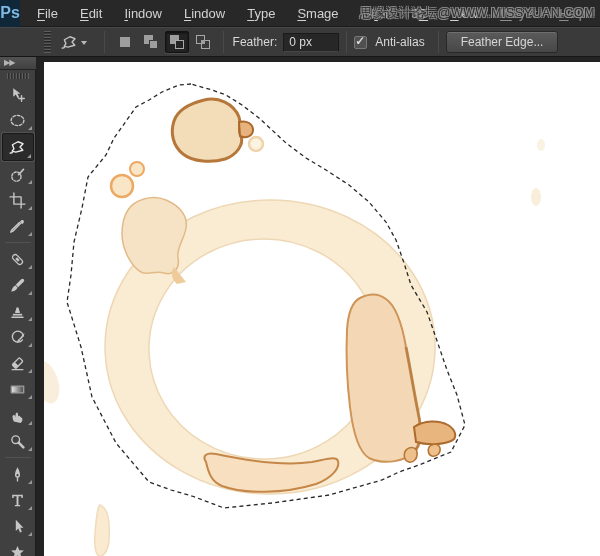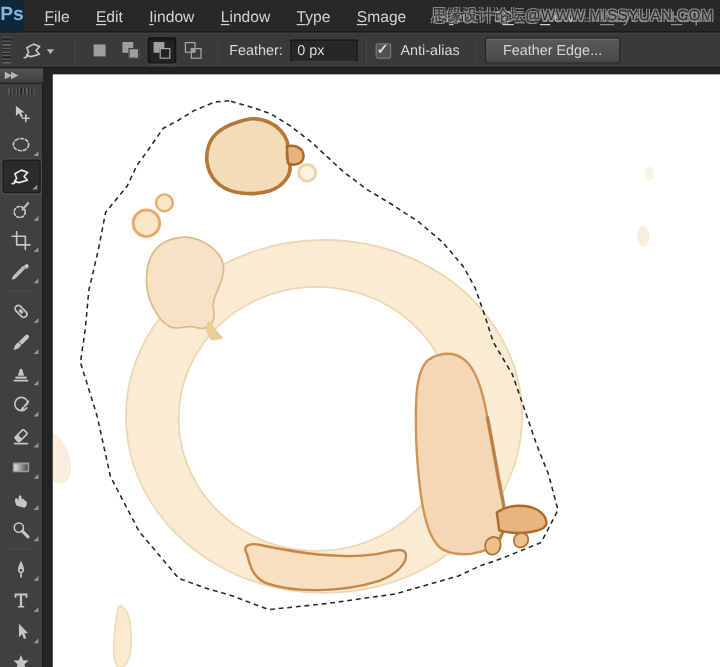--- a/index.html
+++ b/index.html
@@ -11,21 +11,21 @@
   .menubar { height:27px; background:#282828; display:flex; align-items:center; border-bottom:1px solid #1b1b1b; position:relative; flex:0 0 27px; }
   .pslogo { width:20px; height:27px; background:#10273a; color:#7db9e2; font-weight:bold; font-size:16px; display:flex; align-items:center; justify-content:center; letter-spacing:0; }
   .menus { display:flex; align-items:center; margin-left:6px; }
   .mi { color:#d2d2d2; font-size:13px; padding:0 11px; cursor:default; white-space:nowrap; }
   .mi .key { text-decoration:underline; text-underline-offset:2px; }
   .mi.dim { color:#8f8f8f; }
   .watermark { position:absolute; right:5px; top:5px; font-size:12.5px; font-weight:normal; color:#2f2f2f; letter-spacing:0.5px;
     text-shadow:-1px -1px 0 #8d8d8d, 1px -1px 0 #8d8d8d, -1px 1px 0 #8d8d8d, 1px 1px 0 #8d8d8d; white-space:nowrap; }
 
   
-  .optionsbar { height:30px; background:#3a3a3a; border-top:1px solid #474747; border-bottom:1px solid #161616; display:flex; align-items:center; flex:0 0 30px; color:#d0d0d0; font-size:12px; }
+  .optionsbar { height:30px; background:#3a3a3a; border-top:1px solid #474747; border-bottom:1px solid #161616; display:flex; align-items:center; flex:0 0 30px; color:#d0d0d0; font-size:12px;justify-content:center; }
   .grip-v { width:7px; height:22px; margin:0 4px 0 2px; background:repeating-linear-gradient(to bottom, #5c5c5c 0 1px, #262626 1px 2px, #3a3a3a 2px 3px); }
   .ob-tool { display:flex; align-items:center; gap:3px; padding:2px 5px; margin-right:4px; border:1px solid transparent; }
   .caret { width:0; height:0; border-left:3.5px solid transparent; border-right:3.5px solid transparent; border-top:4px solid #b9b9b9; margin-top:2px; }
   .sep { width:1px; height:22px; background:#2a2a2a; border-right:1px solid #4a4a4a; margin:0 7px; }
   .mode-btn { width:24px; height:22px; display:flex; align-items:center; justify-content:center; position:relative; margin:0 1px; border:1px solid transparent; border-radius:2px; }
   .mode-btn.active { background:#232323; border-color:#121212; box-shadow:inset 0 1px 2px rgba(0,0,0,.6), 0 1px 0 #4c4c4c; }
   .msq { position:relative; width:14px; height:14px; }
   .msq i { position:absolute; display:block; }
   .sq-fill { background:#9e9e9e; }
   .sq-line { border:1px solid #a8a8a8; background:#3a3a3a; }

